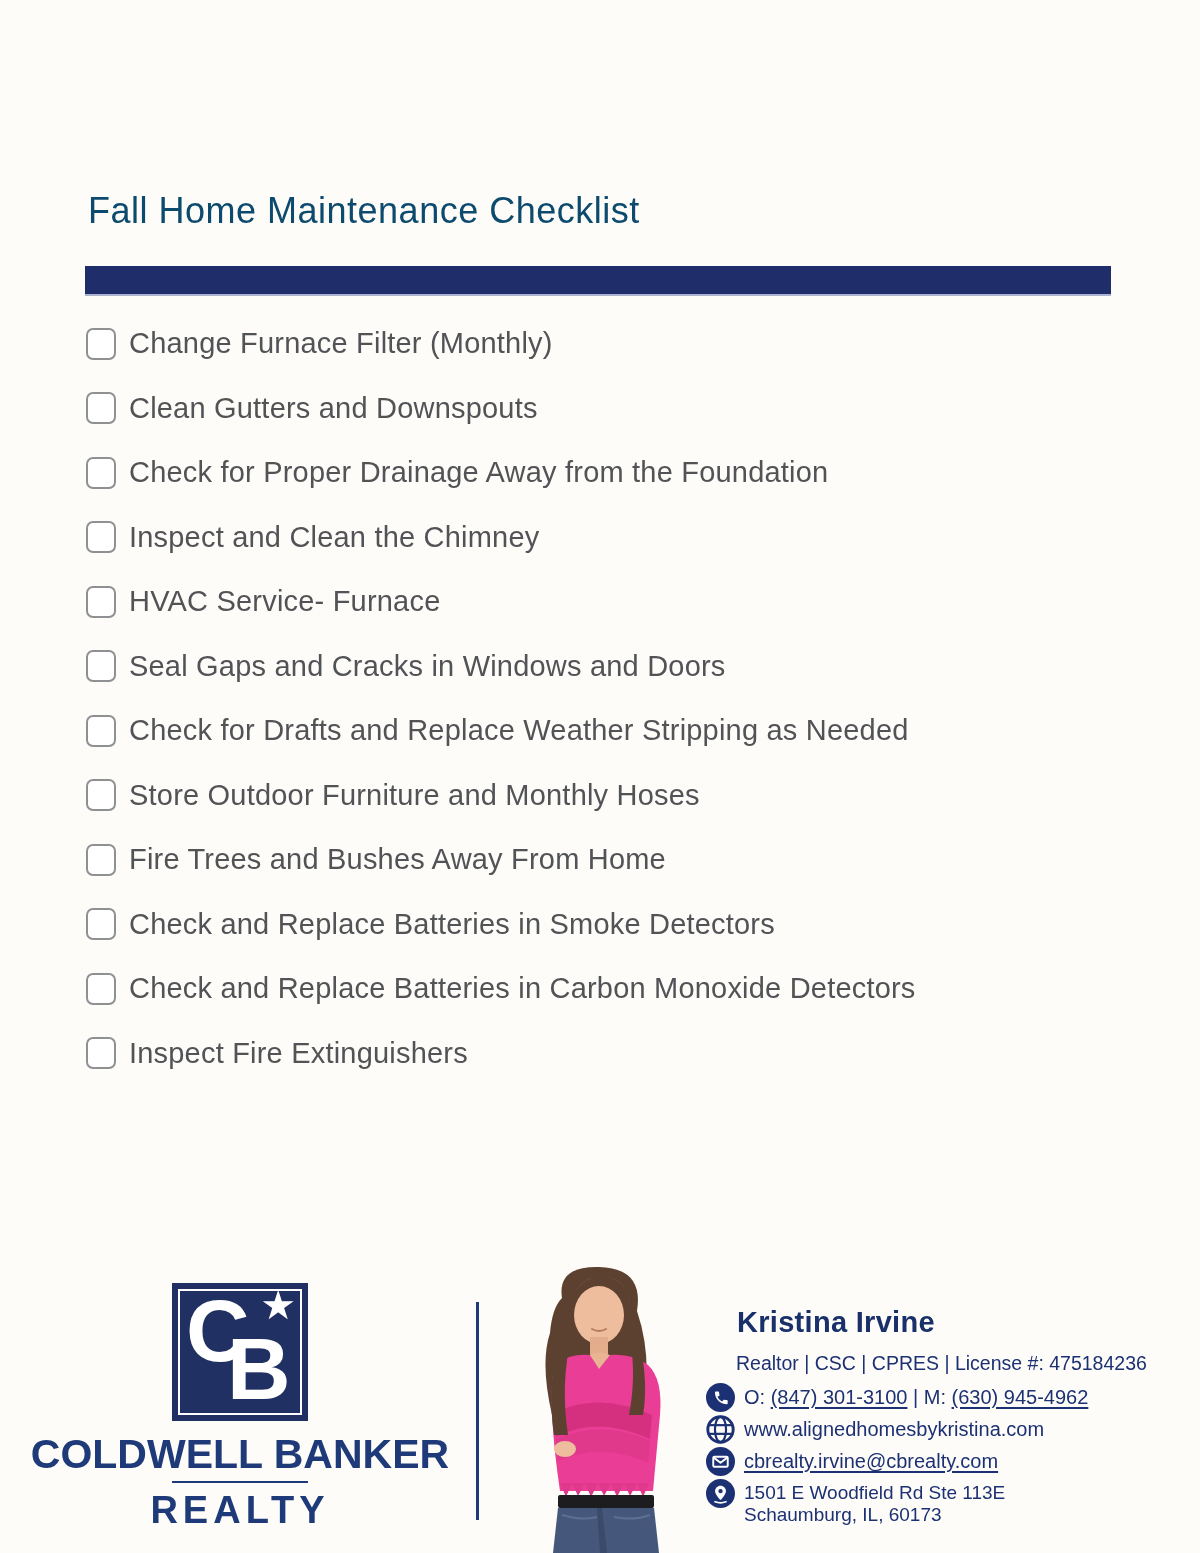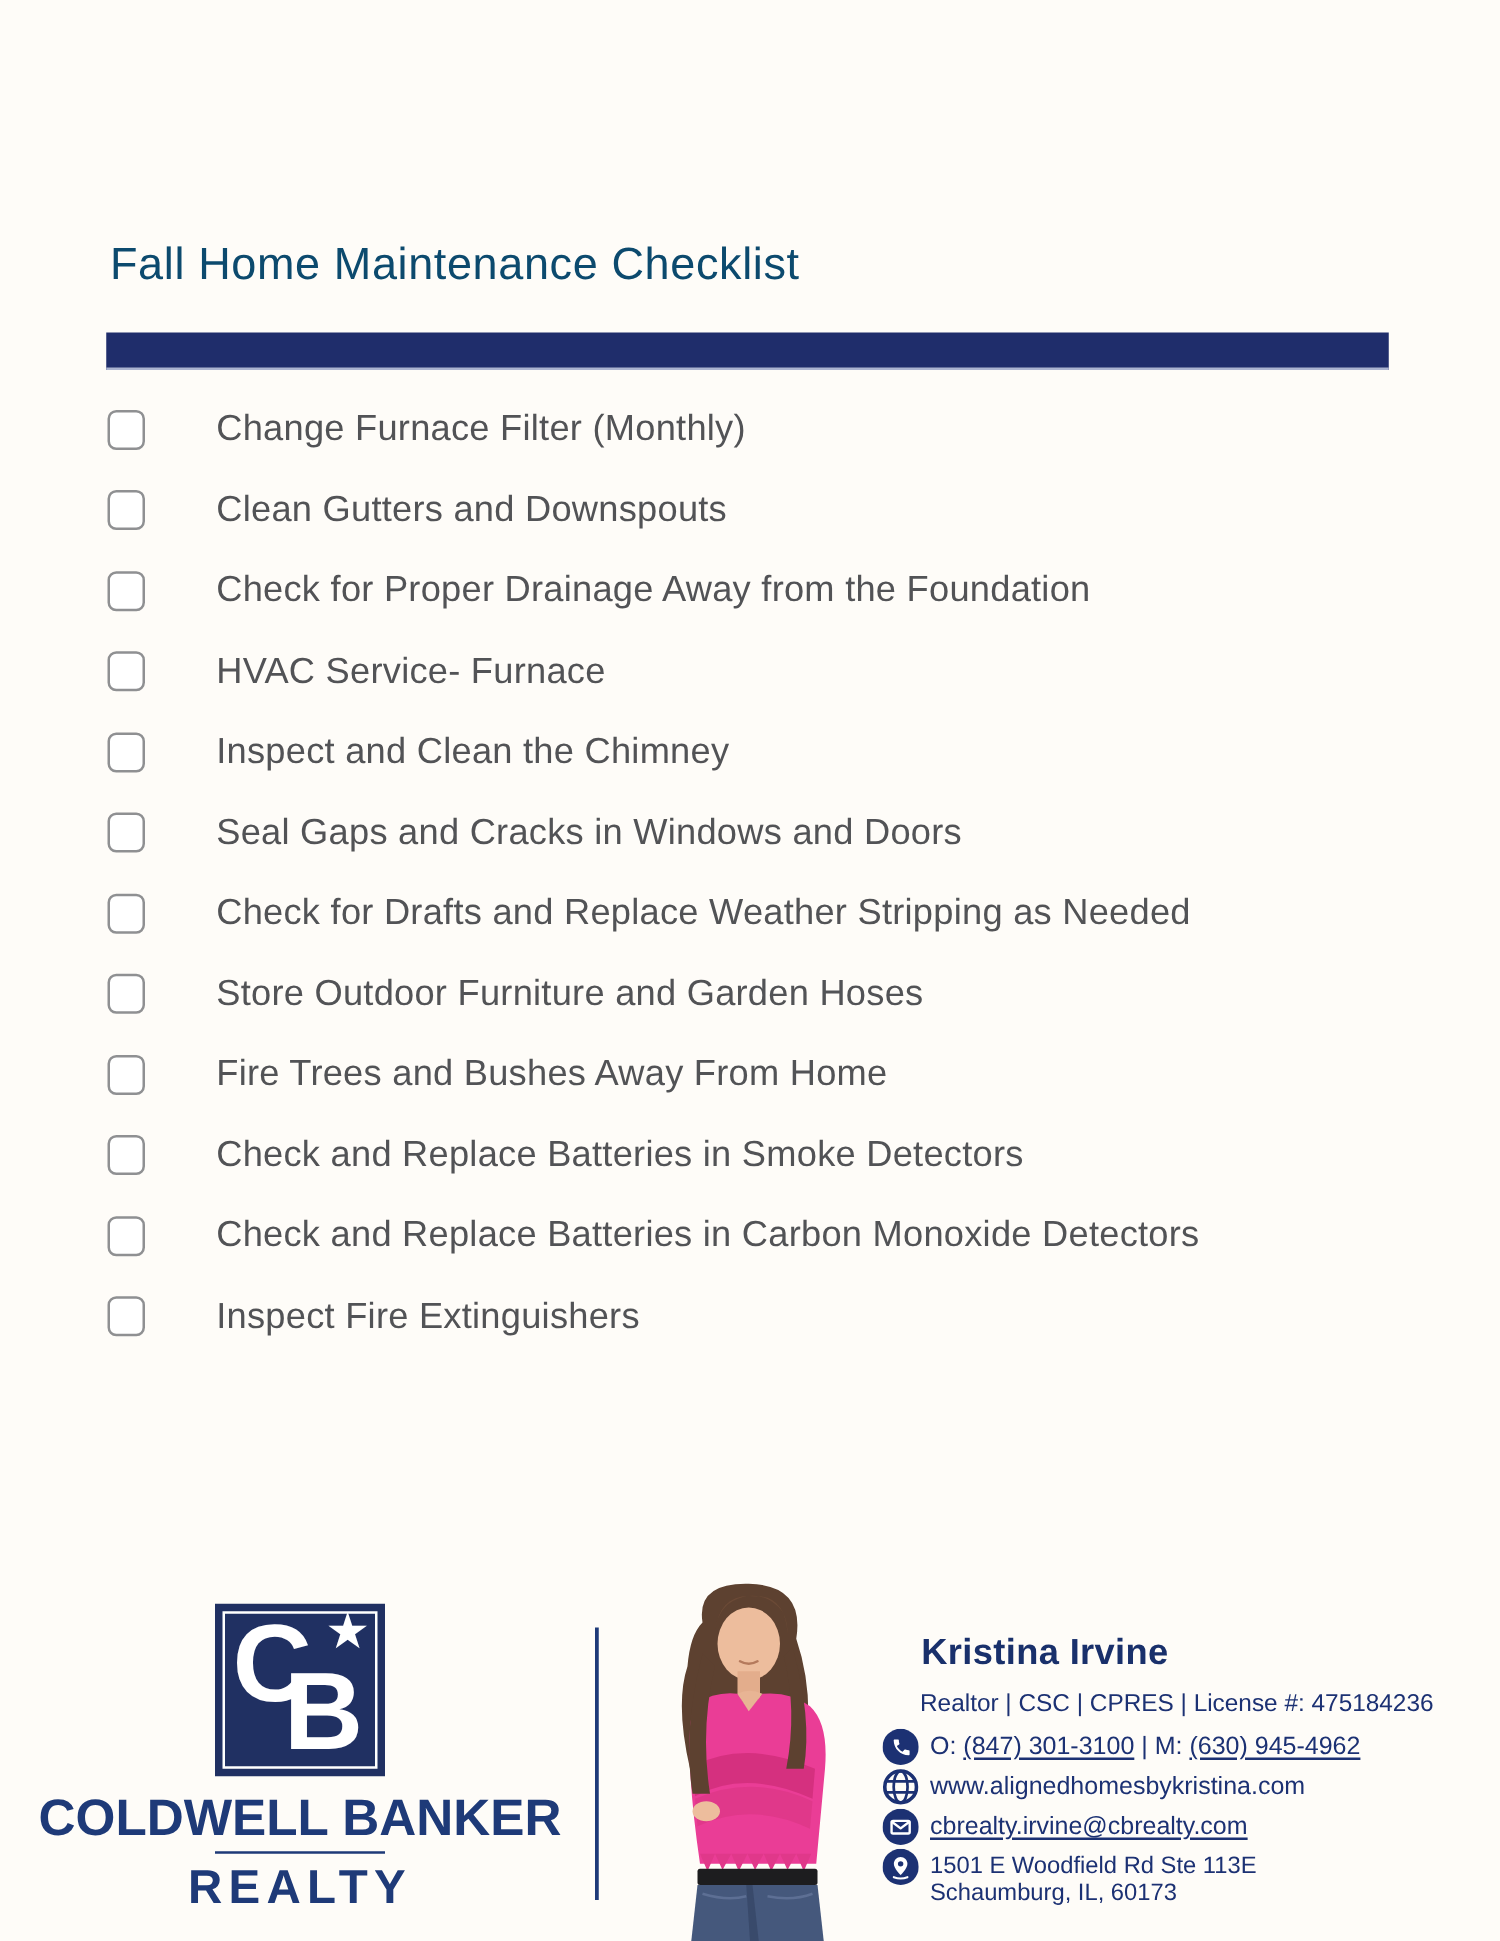--- a/index.html
+++ b/index.html
@@ -14,21 +14,21 @@
   }
 
   
   .title-bar {
     position: absolute; left: 85px; top: 266px; width: 1026px; height: 30px;
     background: #1f2d6b; border-bottom: 2px solid #aab3d0;
   }
 
   
   .checklist { position: absolute; left: 86px; top: 327px; }
-  .check-row { display: flex; align-items: center; height: 33px; margin-bottom: 31.5px; gap: 44px; }
+  .check-row { display: flex; align-items: center; height: 33px; margin-bottom: 31.5px; }
   .checkbox {
     width: 30px; height: 32px; flex: 0 0 30px;
     border: 2px solid #8f9092; border-radius: 7px; background: #fff;
   }
   .item-label {
     margin-left: 13px; font-size: 29px; color: #525356; font-weight: 400;
     letter-spacing: 0.2px; white-space: nowrap;
   }
 
   
@@ -105,37 +105,37 @@
     <div class="check-row">
       <span class="checkbox"></span>
       <span class="item-label">Clean Gutters and Downspouts</span>
     </div>
     <div class="check-row">
       <span class="checkbox"></span>
       <span class="item-label">Check for Proper Drainage Away from the Foundation</span>
     </div>
     <div class="check-row">
       <span class="checkbox"></span>
+      <span class="item-label">Inspect and Clean the Chimney</span>
+    </div>
+    <div class="check-row">
+      <span class="checkbox"></span>
       <span class="item-label">HVAC Service- Furnace</span>
     </div>
     <div class="check-row">
       <span class="checkbox"></span>
-      <span class="item-label">Inspect and Clean the Chimney</span>
-    </div>
-    <div class="check-row">
-      <span class="checkbox"></span>
       <span class="item-label">Seal Gaps and Cracks in Windows and Doors</span>
     </div>
     <div class="check-row">
       <span class="checkbox"></span>
       <span class="item-label">Check for Drafts and Replace Weather Stripping as Needed</span>
     </div>
     <div class="check-row">
       <span class="checkbox"></span>
-      <span class="item-label">Store Outdoor Furniture and Garden Hoses</span>
+      <span class="item-label">Store Outdoor Furniture and Monthly Hoses</span>
     </div>
     <div class="check-row">
       <span class="checkbox"></span>
       <span class="item-label">Fire Trees and Bushes Away From Home</span>
     </div>
     <div class="check-row">
       <span class="checkbox"></span>
       <span class="item-label">Check and Replace Batteries in Smoke Detectors</span>
     </div>
     <div class="check-row">

